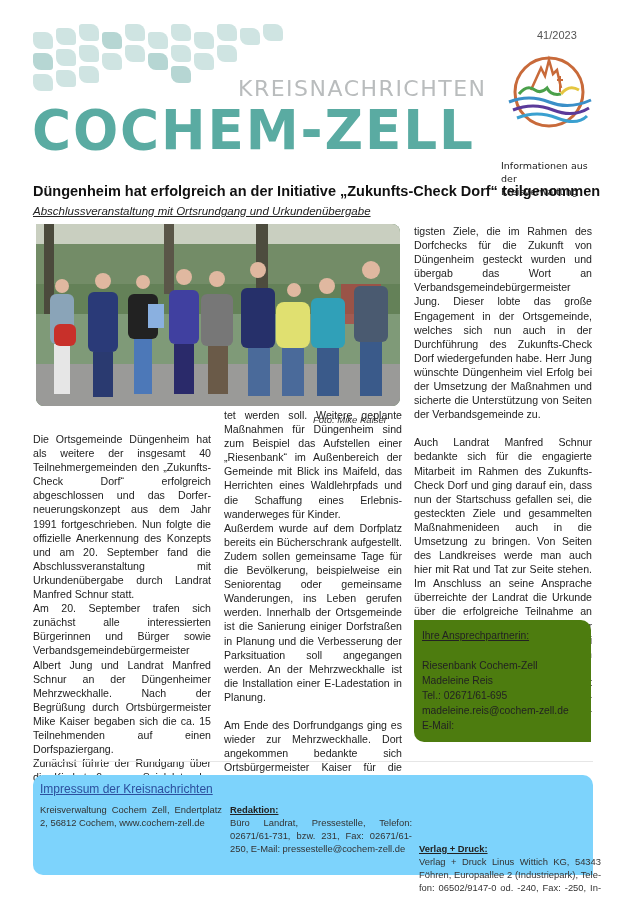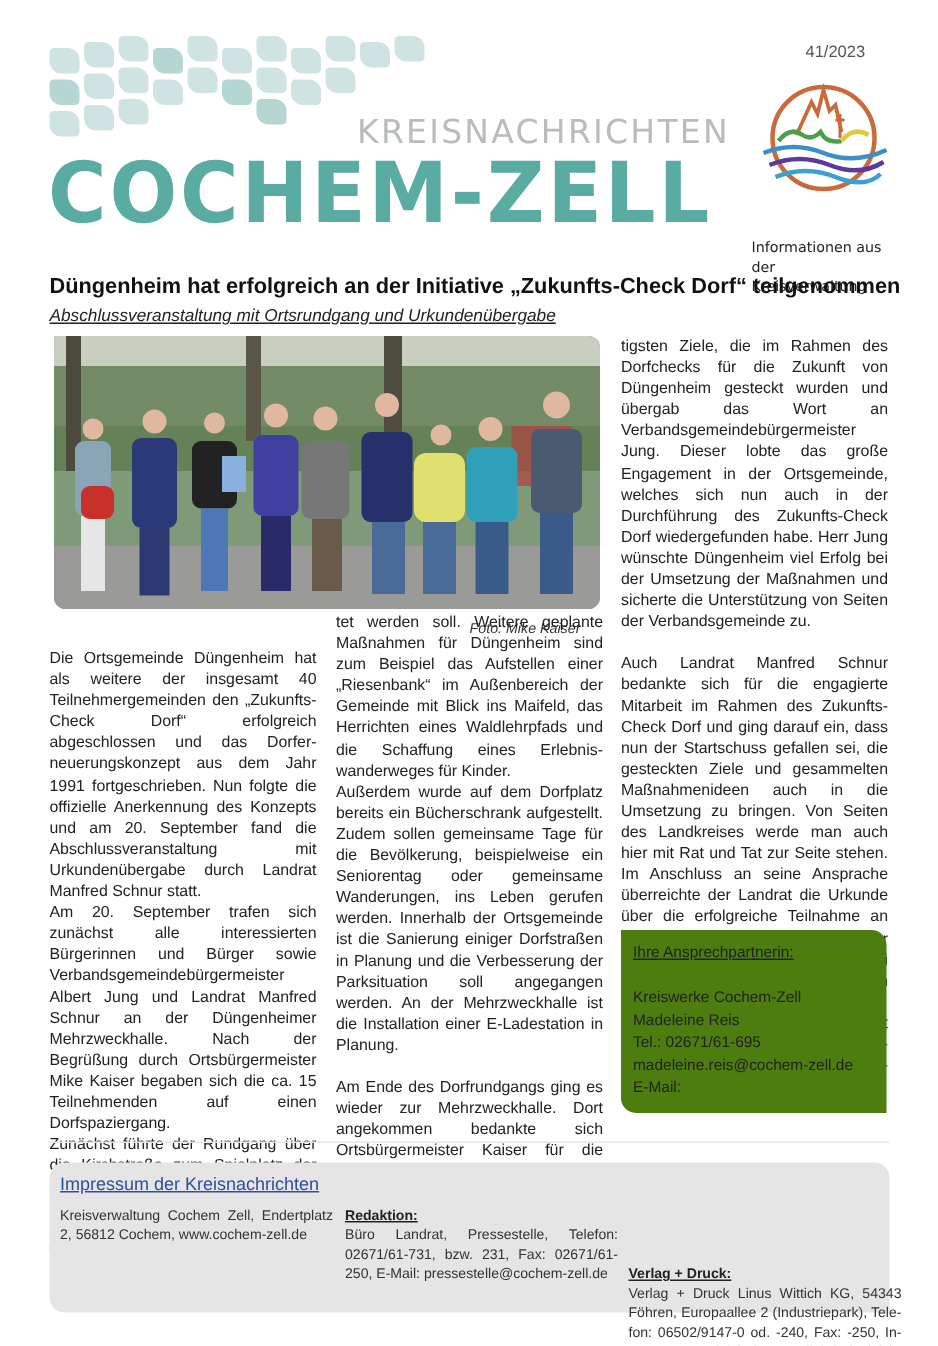--- a/index.html
+++ b/index.html
@@ -30,21 +30,21 @@
   .col1 { left:33px; top:432px; width:178px; }
   .col2 { left:224px; top:408px; width:178px; }
   .col3 { left:414px; top:224px; width:178px; }
 
   .contact { position:absolute; left:414px; top:620px; width:177px; height:122px; background:#4d7c0f; border-radius:0 10px 0 10px; font-size:10.3px; line-height:15px; color:#222; padding:8px 0 0 8px; box-sizing:border-box; }
   .contact .title { text-decoration:underline; margin-bottom:15px; }
 
   .rule { position:absolute; left:33px; top:761px; width:560px; height:1px; background:#e6e6e6; }
 
   
-  .imp { position:absolute; left:33px; top:775px; width:560px; height:100px; background:#e5e5e5; border-radius:10px 10px 0 10px; }
+  .imp { position:absolute; left:33px; top:775px; width:560px; height:100px; background:#7dd3fc; border-radius:10px 10px 0 10px; }
   .imp-title { position:absolute; left:7px; top:7px; font-size:12px; color:#2c4f9e; text-decoration:underline; }
   .imp-col { position:absolute; top:28px; width:182px; font-size:9.4px; line-height:13px; color:#333; text-align:justify; }
   .imp-col .h { font-weight:bold; text-decoration:underline; color:#222; text-align:left; }
   .imp-c1 { left:7px; }
   .imp-c2 { left:197px; }
   .imp-c3 { left:386px;margin-top:39px; }
 </style>
 </head>
 <body>
 
@@ -150,21 +150,21 @@
   <p class="gap">Am Ende des Dorfrundgangs ging es wieder zur Mehrzweckhalle. Dort ange­kommen bedankte sich Ortsbürgermeister Kaiser für die Teilnahme am Ortsrund­gang. Er erläuterte noch einmal die wich­</p>
 </div>
 <div class="col col3">
   <p>tigsten Ziele, die im Rahmen des Dorf­checks für die Zukunft von Düngenheim gesteckt wurden und übergab das Wort an Verbandsgemeindebürgermeister Jung. Dieser lobte das große Engagement in der Ortsgemeinde, welches sich nun auch in der Durchführung des Zukunfts-Check Dorf wiedergefunden habe. Herr Jung wünschte Düngenheim viel Erfolg bei der Umsetzung der Maßnahmen und sicher­te die Unterstützung von Seiten der Ver­bandsgemeinde zu.</p>
   <p class="gap">Auch Landrat Manfred Schnur bedankte sich für die engagierte Mitarbeit im Rah­men des Zukunfts-Check Dorf und ging darauf ein, dass nun der Startschuss ge­fallen sei, die gesteckten Ziele und ge­sammelten Maßnahmenideen auch in die Umsetzung zu bringen. Von Seiten des Landkreises werde man auch hier mit Rat und Tat zur Seite stehen. Im Anschluss an seine Ansprache überreichte der Landrat die Urkunde über die erfolgreiche Teilnah­me an der Initiative an Ortsbürgermeister Kaiser und wünschte viel Erfolg bei der Umsetzung des neuen Konzeptes.</p>
   <p>Weitere Informationen zum Projekt finden Sie unter www.cochem-zell.de/themen/ bauen-wohnen-umwelt/.</p>
 </div>
 
 <div class="contact">
   <div class="title">Ihre Ansprechpartnerin:</div>
-  <div>Kreiswerke Cochem-Zell</div>
+  <div>Riesenbank Cochem-Zell</div>
   <div>Madeleine Reis</div>
   <div>Tel.: 02671/61-695</div>
   <div>madeleine.reis@cochem-zell.de</div>
   <div>E-Mail:</div>
 </div>
 
 <div class="rule"></div>
 
 <div class="imp">
   <div class="imp-title">Impressum der Kreisnachrichten</div>

